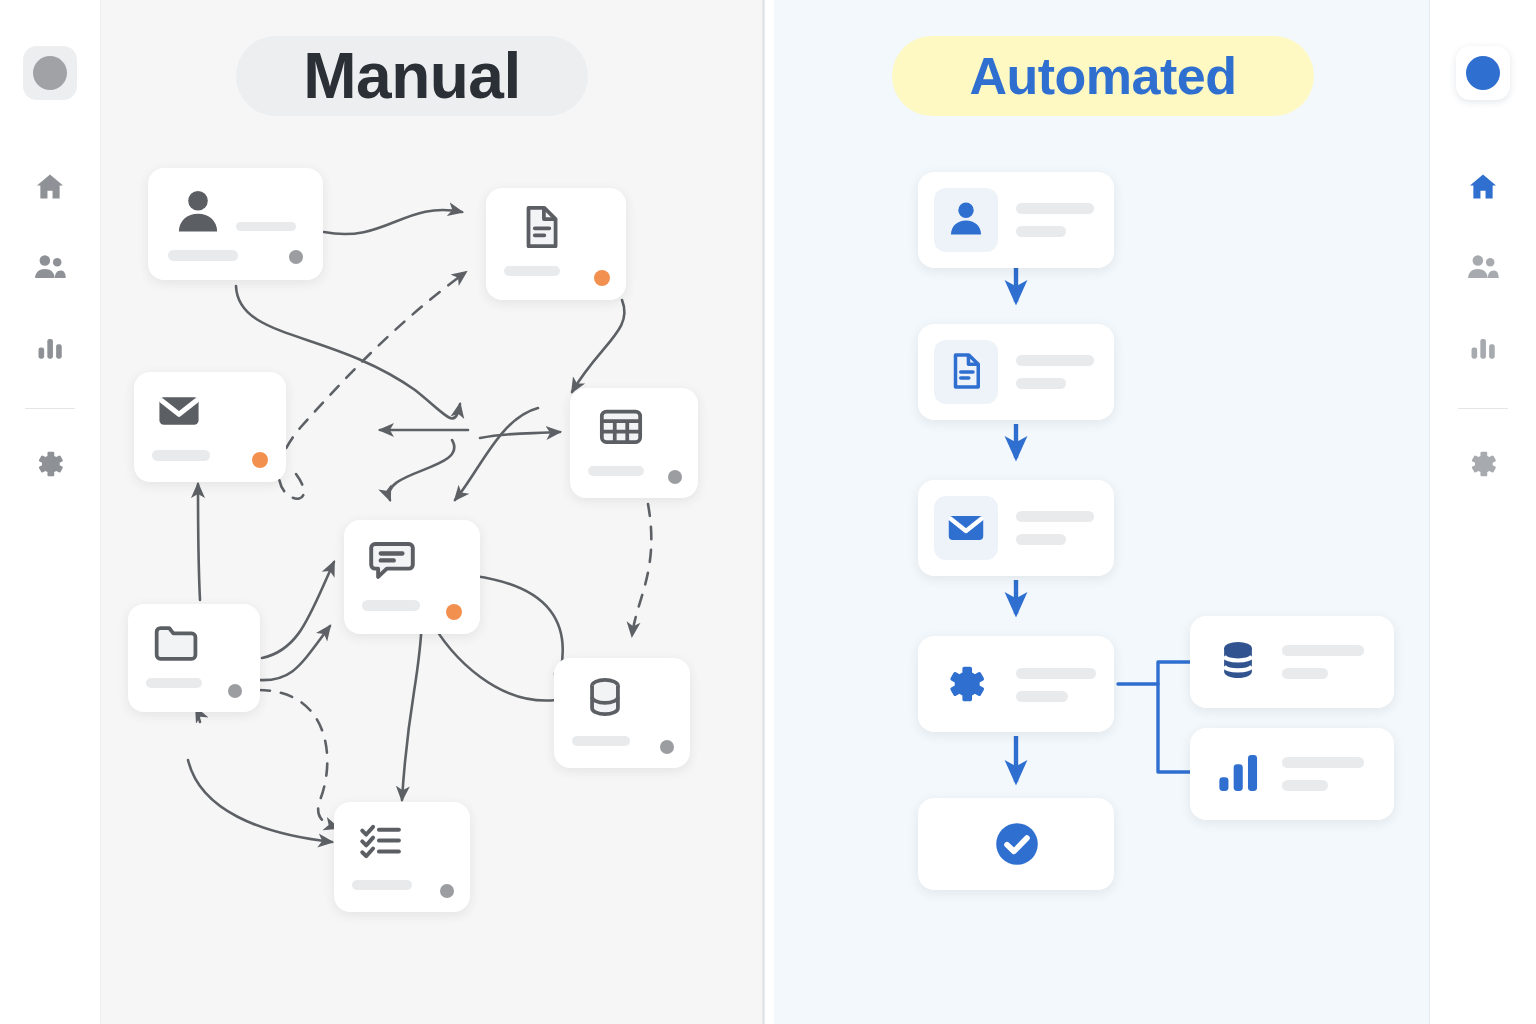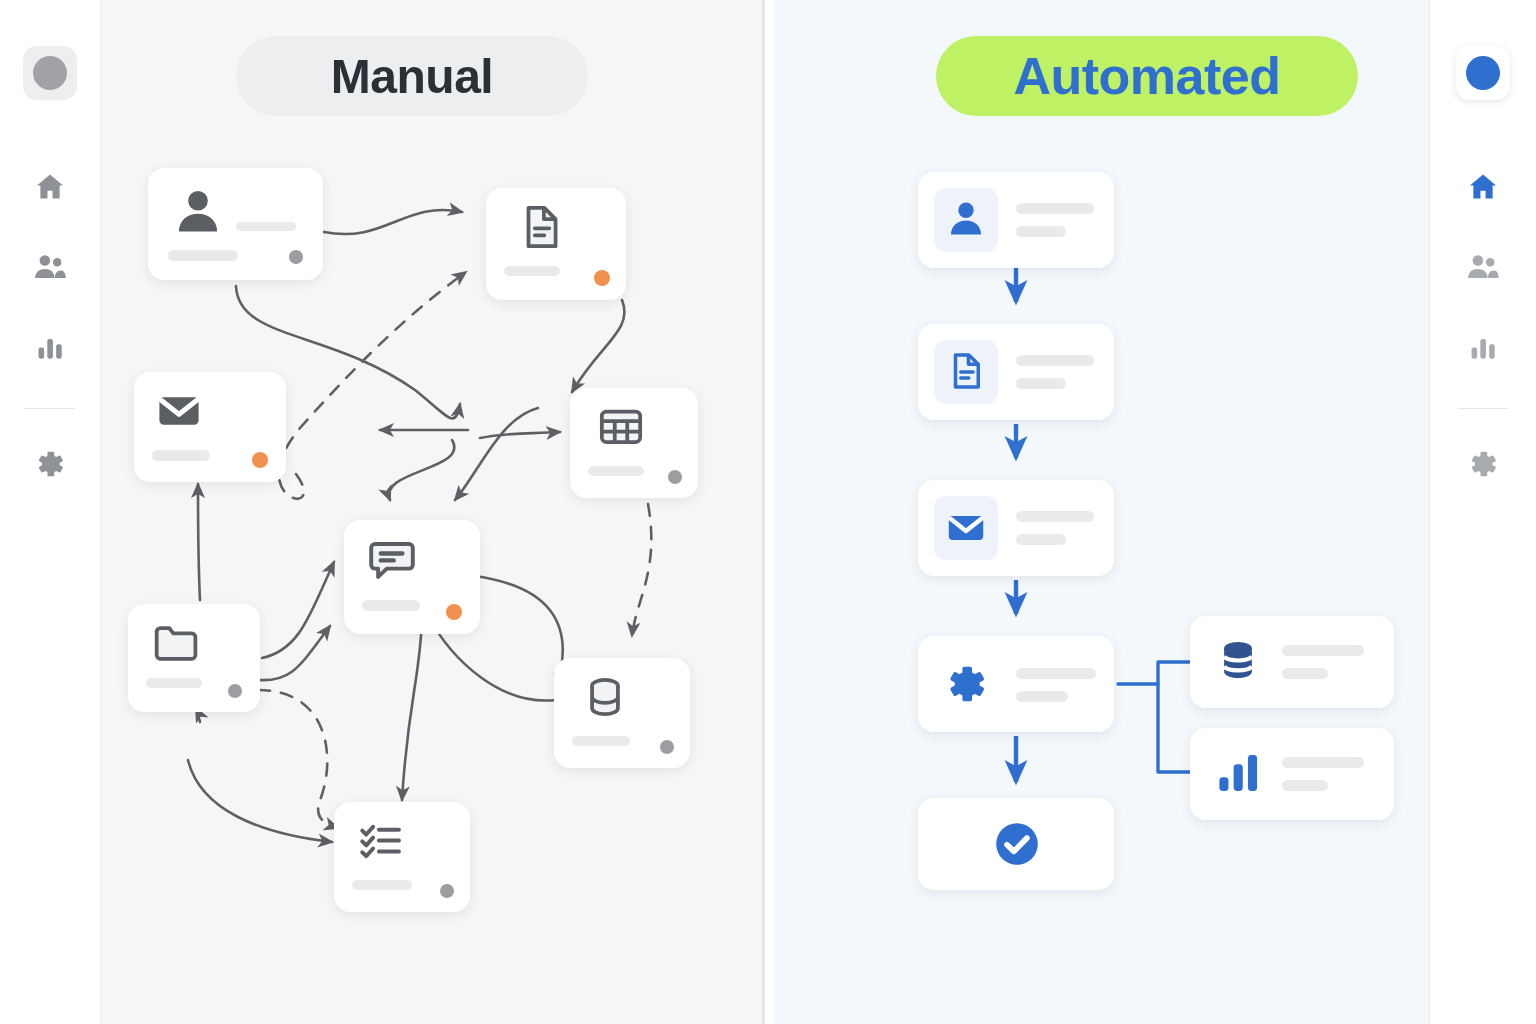--- a/index.html
+++ b/index.html
@@ -33,22 +33,22 @@
   .panel-left{left:100px;right:774px;background:#f6f6f6;}
   .panel-right{left:774px;right:106px;background:#f3f8fc;}
   .divider{position:absolute;left:762px;top:0;bottom:0;width:3px;
            background:linear-gradient(90deg,#e9eaec,#dfe3e8,#eef2f6);z-index:4;}
 
   
   .pill{position:absolute;border-radius:40px;display:flex;align-items:center;
         justify-content:center;z-index:5;}
   .pill span{font-weight:bold;letter-spacing:-.5px;}
   .pill-manual{left:236px;top:36px;width:352px;height:80px;background:#eceef0;}
-  .pill-manual span{font-size:48px;color:#2b2f36;}
-  .pill-auto{left:936px;top:36px;width:422px;height:80px;background:#bef264;}
+  .pill-manual span{font-size:64px;color:#2b2f36;}
+  .pill-auto{left:892px;top:36px;width:422px;height:80px;background:#fef9c3;}
   .pill-auto span{font-size:52px;color:#2f6fd0;}
 
   
   .vs{position:absolute;left:718px;top:446px;width:88px;height:88px;border-radius:50%;
       background:#ffffff;box-shadow:0 3px 12px rgba(30,40,60,.12);display:flex;
       align-items:center;justify-content:center;z-index:7;}
   .vs span{font-size:30px;font-weight:bold;color:#33373d;letter-spacing:.5px;}
 
   
   .card{position:absolute;background:#ffffff;border-radius:16px;

